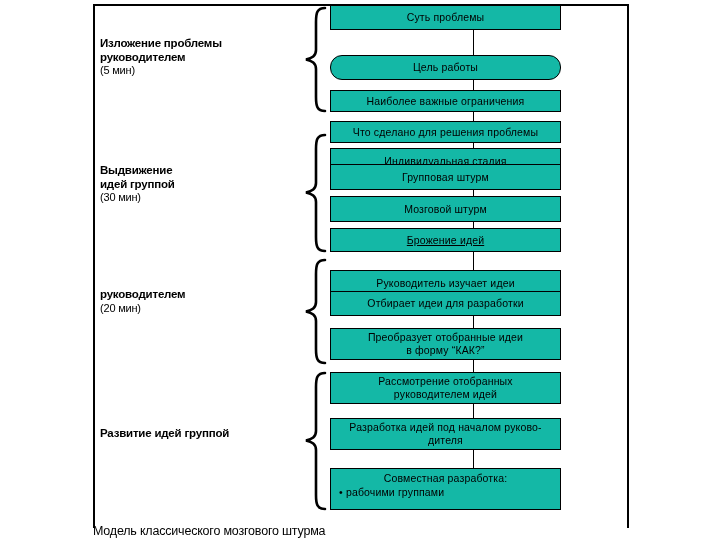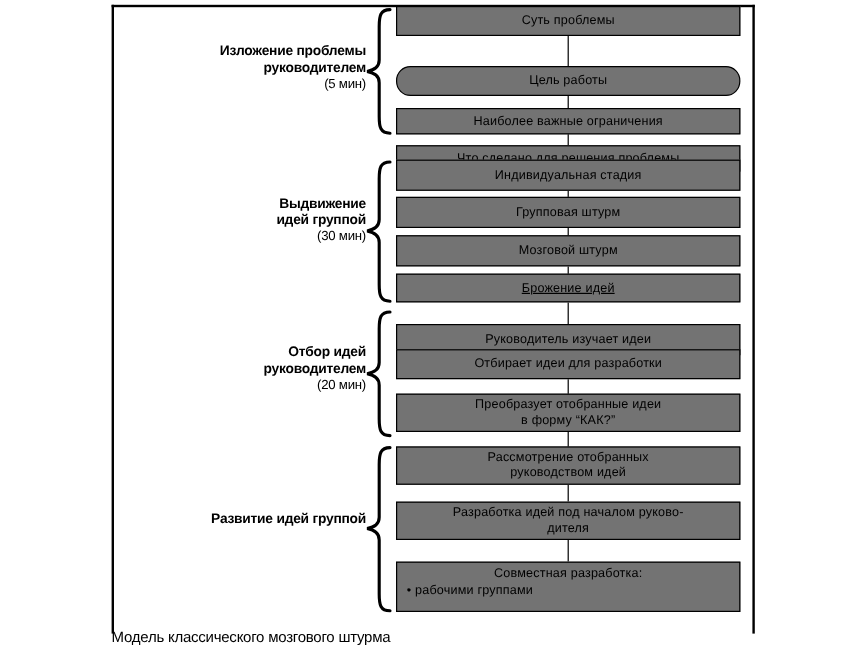--- a/index.html
+++ b/index.html
@@ -23,45 +23,45 @@
     box-sizing:border-box;
   }
 
   
   .stage{position:absolute;left:0;width:720px;}
 
   
   .stage-label{
     position:absolute;
     left:100px;width:205px;
-    text-align:right;
+    text-align:left;
     font-size:11.5px;
     line-height:13.5px;
     letter-spacing:-0.2px;
   }
   .stage-label .l1,.stage-label .l2{font-weight:bold;}
   .stage-label .l3{font-weight:normal;font-size:11px;}
 
   
   .brace{
     position:absolute;
     left:303px;
     width:24px;
     color:#000;
   }
   .brace svg{display:block;}
 
   
   .box{
     position:absolute;
     left:330px;
-    width:287px;
+    width:231px;
     box-sizing:border-box;
     border:1.4px solid #000;
-    background:#737373;
+    background:#14b8a6;
     display:flex;
     align-items:center;
     justify-content:center;
     text-align:center;
     font-size:10.5px;
     line-height:12.5px;
     letter-spacing:0.15px;
     padding:1px 4px;
     z-index:2;
   }
@@ -151,37 +151,36 @@
       <div class="l2">идей группой</div>
       <div class="l3">(30 мин)</div>
     </div>
 
     <div class="brace" style="top:133px;">
       <svg width="24" height="120" viewBox="0 0 24 120">
         <path d="M22 2 C14 2, 13 7, 13 16 L13 50 C13 56, 9 58, 3 59.5 C9 61, 13 63, 13 69 L13 104 C13 113, 14 118, 22 118" fill="none" stroke="#000" stroke-width="2.6" stroke-linecap="round"></path>
       </svg>
     </div>
 
-    <div class="box" style="top:133px;height:26px;text-align:center;">
+    <div class="box" style="top:148px;height:26px;text-align:center;">
       <span>Индивидуальная  стадия</span>
     </div>
     <div class="box" style="top:164px;height:26px;">
       <span>Групповая  штурм</span>
     </div>
     <div class="box" style="top:196px;height:26px;">
       <span>Мозговой  штурм</span>
     </div>
     <div class="box" style="top:228px;height:24px;text-decoration:underline;">
       <span>Брожение  идей</span>
     </div>
   </div>
 
   <div class="stage">
     <div class="stage-label" style="top:288px;">
-      <div class="l1">Отбор идей</div>
       <div class="l2">руководителем</div>
       <div class="l3">(20 мин)</div>
     </div>
 
     <div class="brace" style="top:258px;">
       <svg width="24" height="107" viewBox="0 0 24 107">
         <path d="M22 2 C14 2, 13 7, 13 16 L13 44 C13 50, 9 52, 3 53.5 C9 55, 13 57, 13 63 L13 91 C13 100, 14 105, 22 105" fill="none" stroke="#000" stroke-width="2.6" stroke-linecap="round"></path>
       </svg>
     </div>
 
@@ -206,21 +205,21 @@
 
     <div class="brace" style="top:371px;">
       <svg width="24" height="140" viewBox="0 0 24 140">
         <path d="M22 2 C14 2, 13 7, 13 16 L13 60 C13 66, 9 68, 3 69.5 C9 71, 13 73, 13 79 L13 124 C13 133, 14 138, 22 138" fill="none" stroke="#000" stroke-width="2.6" stroke-linecap="round"></path>
       </svg>
     </div>
 
     <div class="box two-line" style="top:372px;height:32px;">
       <span>
         <span>Рассмотрение  отобранных</span><br>
-        <span>руководством  идей</span>
+        <span>руководителем  идей</span>
       </span>
     </div>
 
     <div class="box two-line" style="top:418px;height:32px;">
       <span>
         <span>Разработка  идей  под  началом  руково-</span><br>
         <span>дителя</span>
       </span>
     </div>
 

